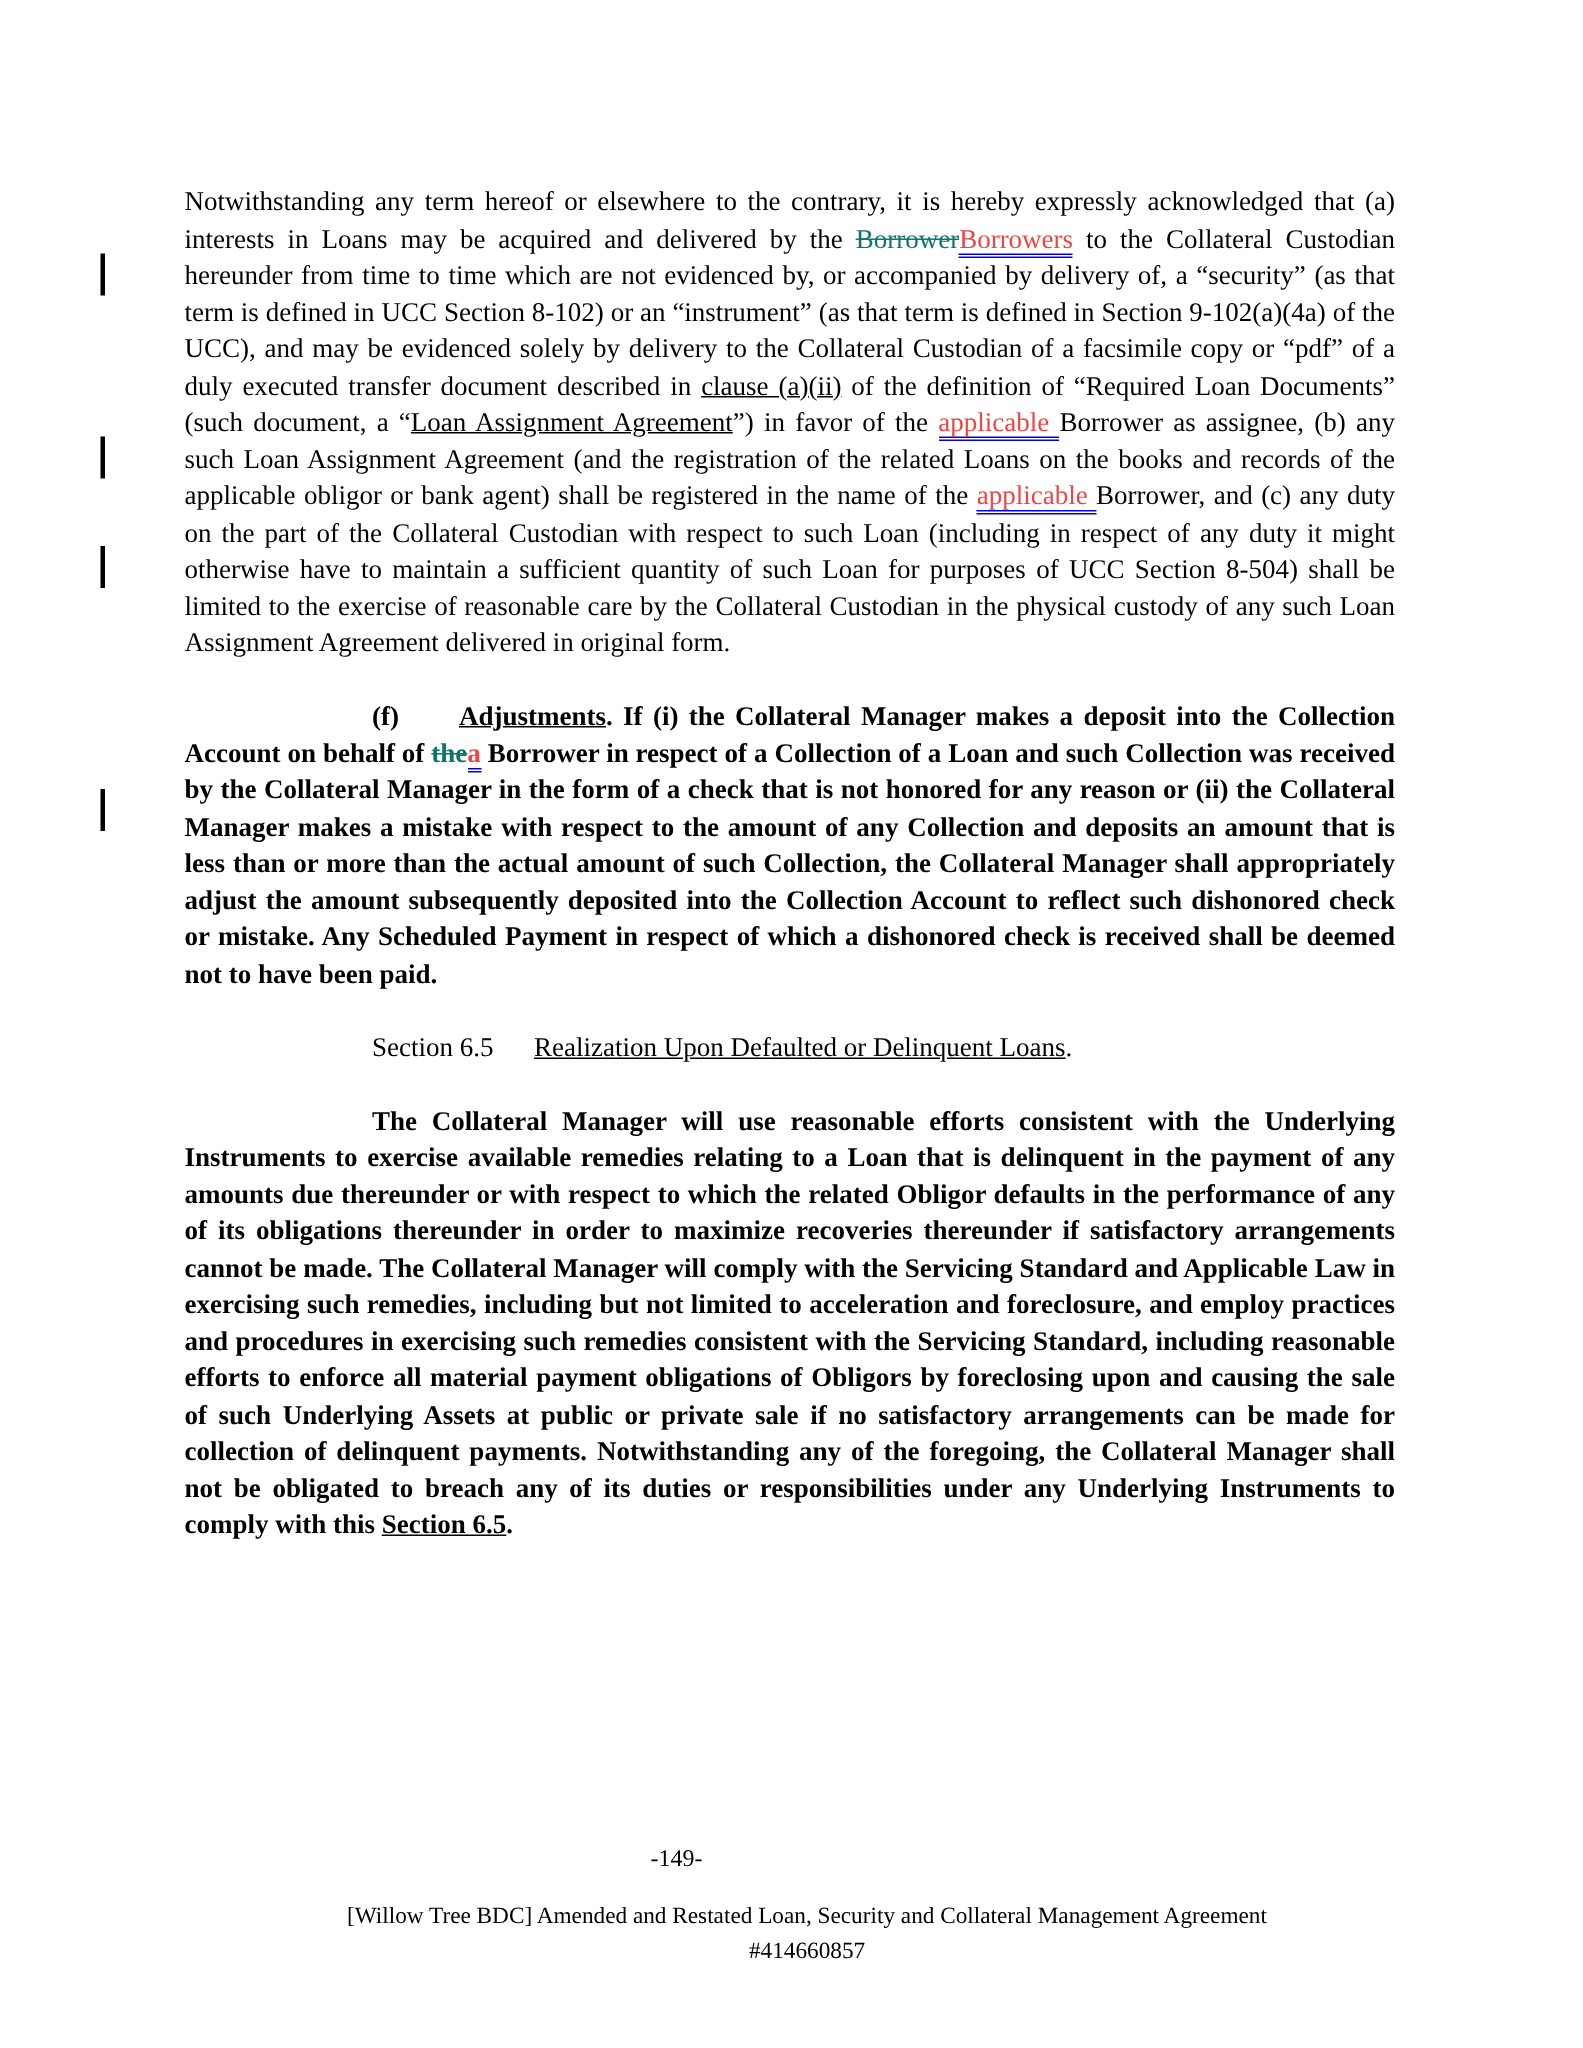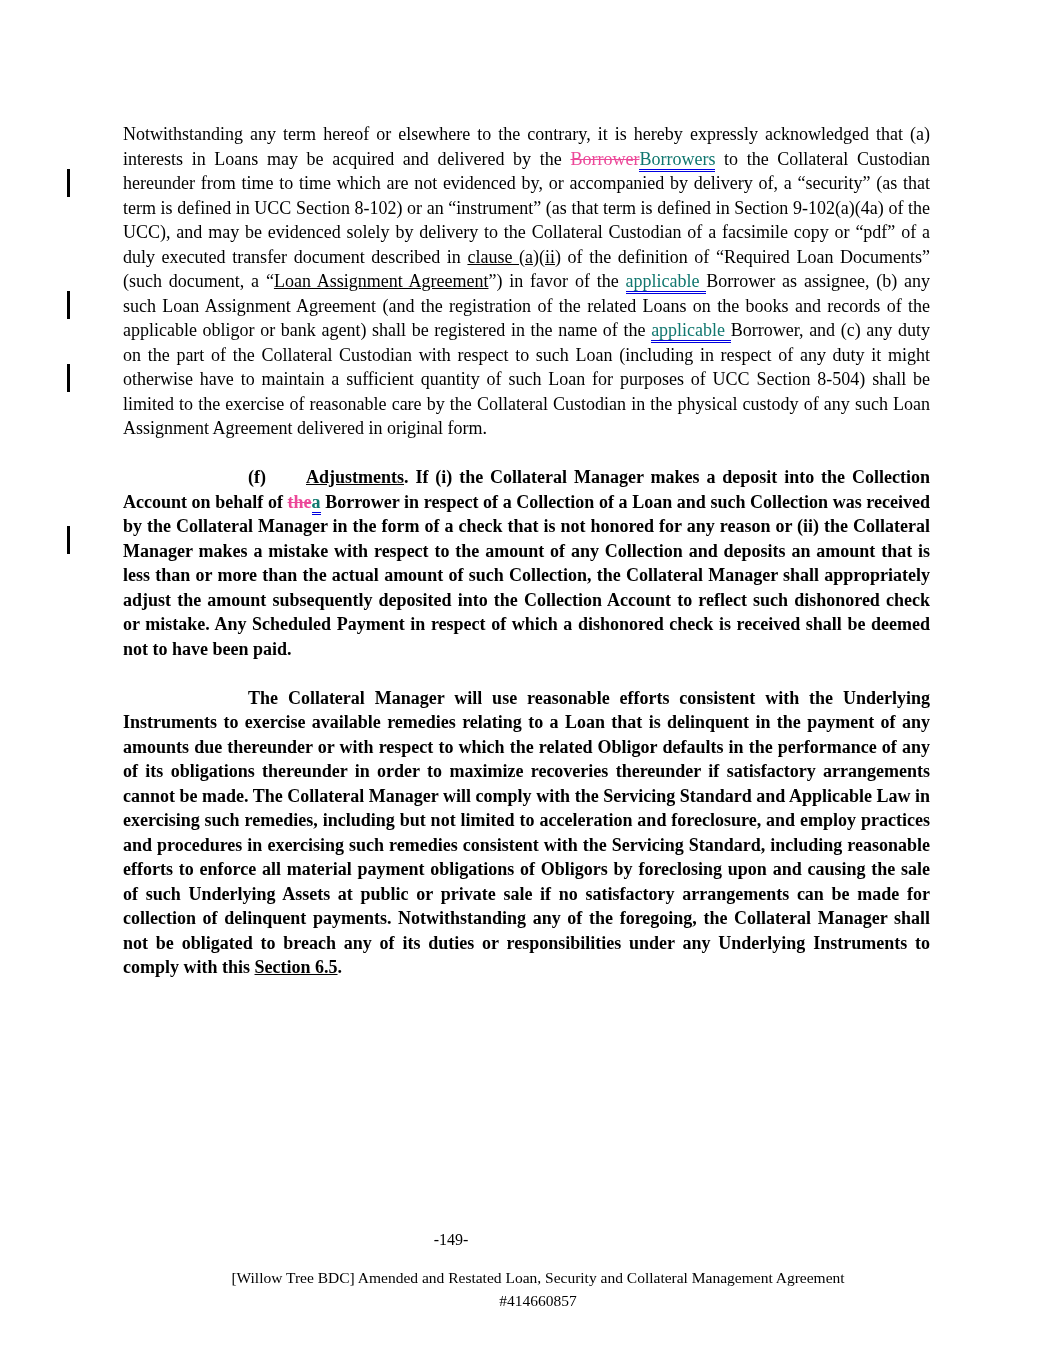--- a/index.html
+++ b/index.html
@@ -42,25 +42,25 @@
     width: 40px;
   }
   .tab2 {
     display: inline-block;
     width: 27px;
   }
   .u {
     text-decoration: underline;
   }
   .del {
-    color: #ec4899;
+    color: #0f766e;
     text-decoration: line-through;
   }
   .ins {
-    color: #0f766e;
+    color: #ef4444;
     border-bottom: 3px double #0000e0;
   }
   .changebar {
     position: absolute;
     left: 67px;
     width: 2.5px;
     height: 28px;
     background: #000000;
   }
   .pagenum {
@@ -90,20 +90,21 @@
   <div class="changebar" style="top:291px"></div>
   <div class="changebar" style="top:364px"></div>
   <div class="changebar" style="top:526px"></div>
 
   <div class="content">
 
     <p class="para"><span>Notwithstanding any term hereof or elsewhere to the contrary, it is hereby expressly acknowledged that (a) interests in Loans may be acquired and delivered by the </span><span class="del">Borrower</span><span class="ins">Borrowers</span><span> to the Collateral Custodian hereunder from time to time which are not evidenced by, or accompanied by delivery of, a “security” (as that term is defined in UCC Section 8-102) or an “instrument” (as that term is defined in Section 9-102(a)(4a) of the UCC), and may be evidenced solely by delivery to the Collateral Custodian of a facsimile copy or “pdf” of a duly executed transfer document described in </span><span class="u">clause (a)(ii)</span><span> of the definition of “Required Loan Documents” (such document, a “</span><span class="u">Loan Assignment Agreement</span><span>”) in favor of the </span><span class="ins">applicable </span><span>Borrower as assignee, (b) any such Loan Assignment Agreement (and the registration of the related Loans on the books and records of the applicable obligor or bank agent) shall be registered in the name of the </span><span class="ins">applicable </span><span>Borrower, and (c) any duty on the part of the Collateral Custodian with respect to such Loan (including in respect of any duty it might otherwise have to maintain a sufficient quantity of such Loan for purposes of UCC Section 8-504) shall be limited to the exercise of reasonable care by the Collateral Custodian in the physical custody of any such Loan Assignment Agreement delivered in original form.</span></p>
 
     <p class="para indent"><span>(f)</span><span class="tab"></span><span class="u">Adjustments</span><span>. If (i) the Collateral Manager makes a deposit into the Collection Account on behalf of </span><span class="del">the</span><span class="ins">a</span><span> Borrower in respect of a Collection of a Loan and such Collection was received by the Collateral Manager in the form of a check that is not honored for any reason or (ii) the Collateral Manager makes a mistake with respect to the amount of any Collection and deposits an amount that is less than or more than the actual amount of such Collection, the Collateral Manager shall appropriately adjust the amount subsequently deposited into the Collection Account to reflect such dishonored check or mistake. Any Scheduled Payment in respect of which a dishonored check is received shall be deemed not to have been paid.</span></p>
 
+    <p class="heading"><span>Section 6.5</span><span class="tab2"></span><span class="u">Realization Upon Defaulted or Delinquent Loans</span><span>.</span></p>
 
     <p class="para indent"><span>The Collateral Manager will use reasonable efforts consistent with the Underlying Instruments to exercise available remedies relating to a Loan that is delinquent in the payment of any amounts due thereunder or with respect to which the related Obligor defaults in the performance of any of its obligations thereunder in order to maximize recoveries thereunder if satisfactory arrangements cannot be made. The Collateral Manager will comply with the Servicing Standard and Applicable Law in exercising such remedies, including but not limited to acceleration and foreclosure, and employ practices and procedures in exercising such remedies consistent with the Servicing Standard, including reasonable efforts to enforce all material payment obligations of Obligors by foreclosing upon and causing the sale of such Underlying Assets at public or private sale if no satisfactory arrangements can be made for collection of delinquent payments. Notwithstanding any of the foregoing, the Collateral Manager shall not be obligated to breach any of its duties or responsibilities under any Underlying Instruments to comply with this </span><span class="u">Section 6.5</span><span>.</span></p>
 
 
 
   </div>
 
   <div class="pagenum">-149-</div>
 
   <div class="footer">

